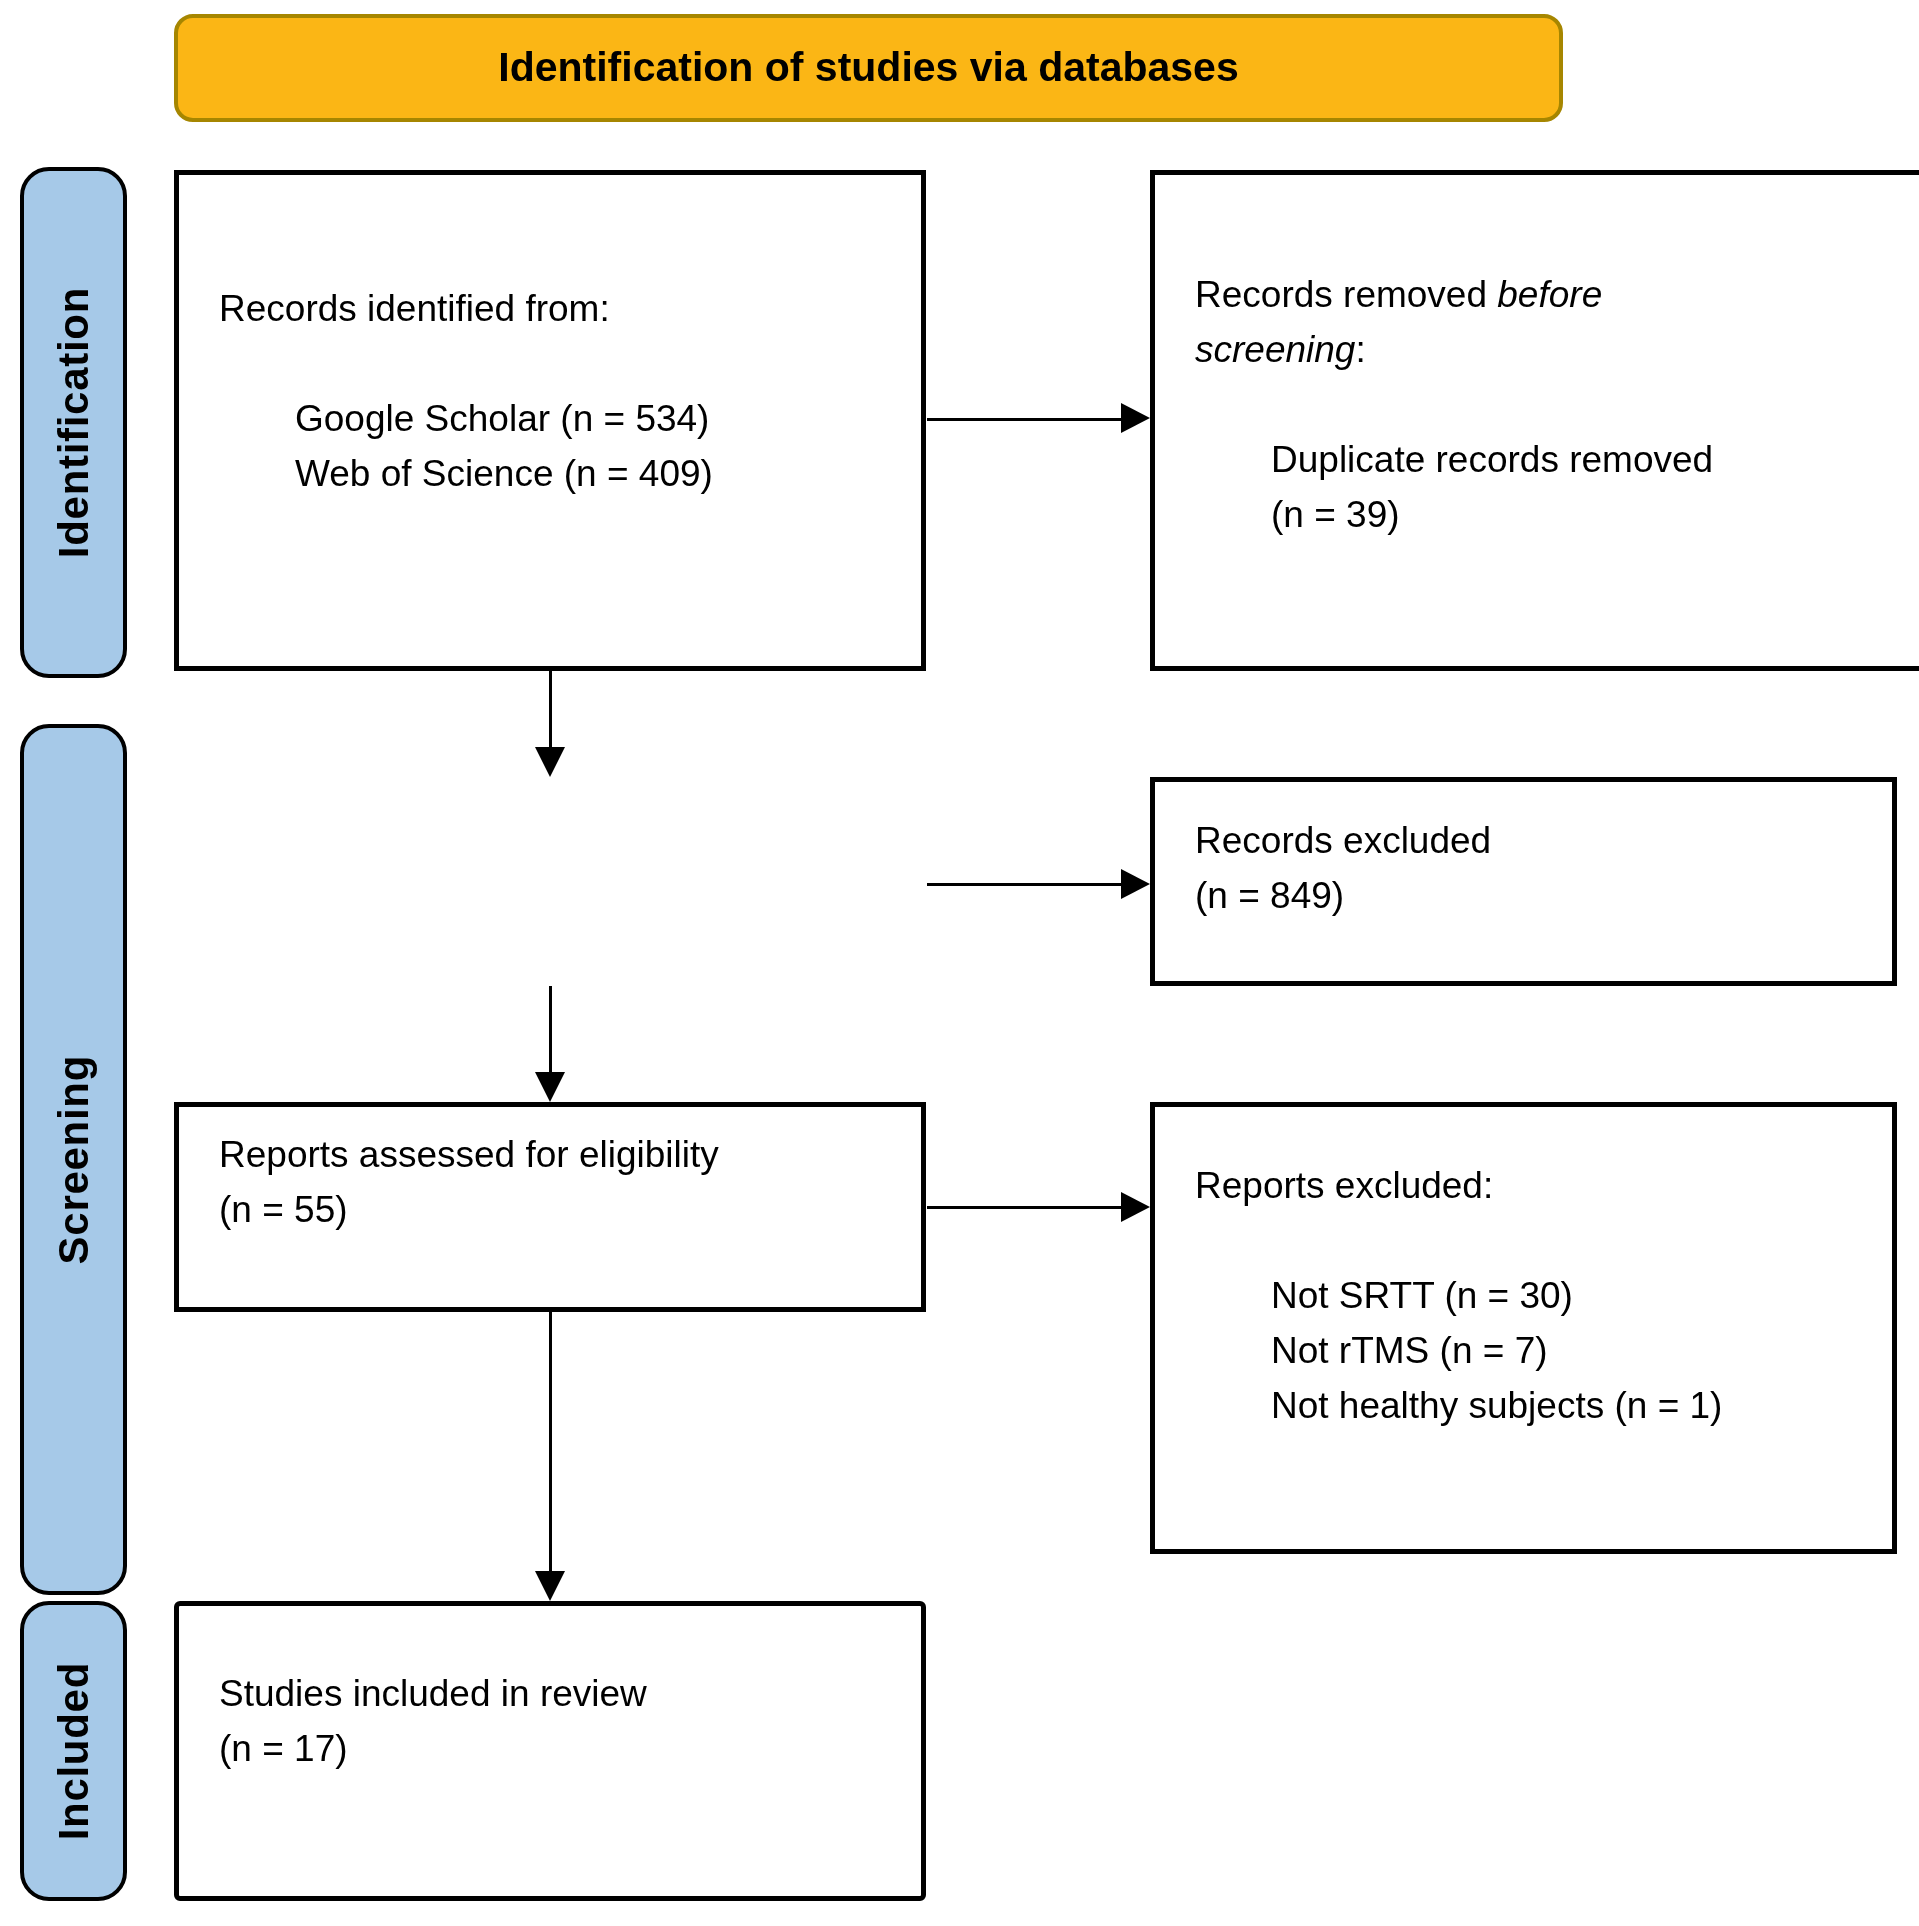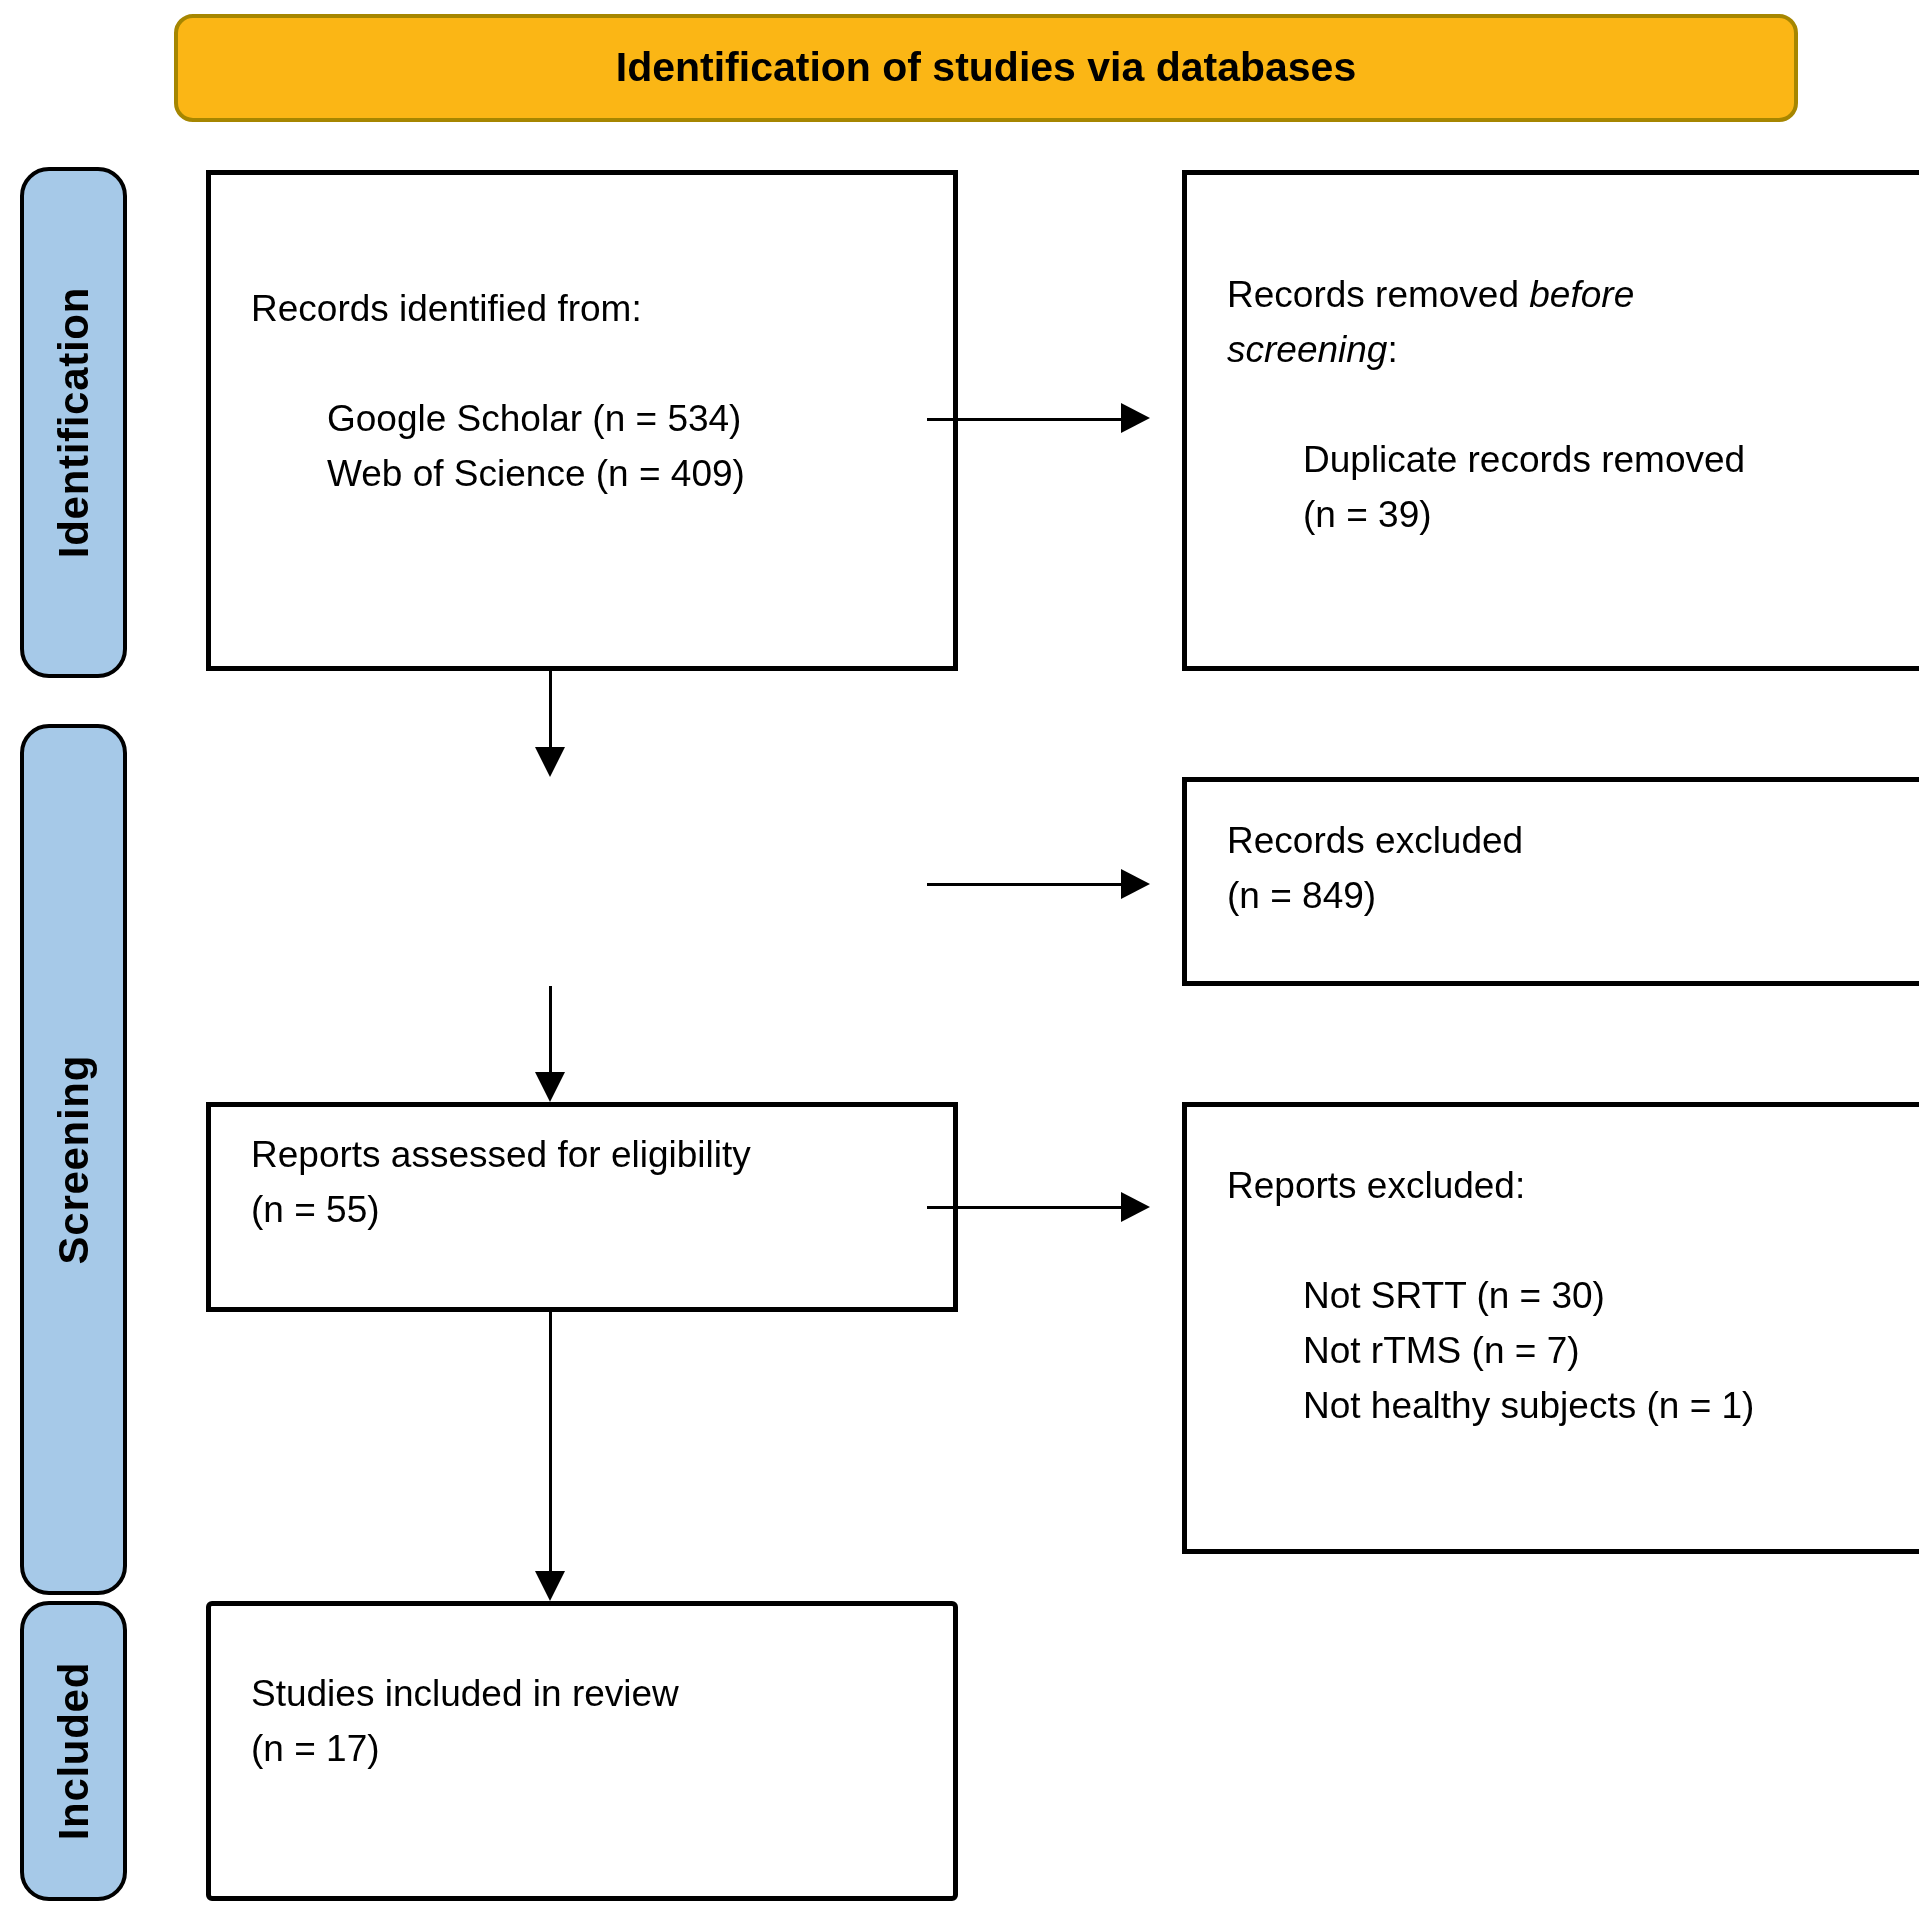--- a/index.html
+++ b/index.html
@@ -10,21 +10,21 @@
     background: #ffffff;
     font-family: "Liberation Sans", sans-serif;
     color: #000;
     overflow: hidden;
   }
 
   
   .header {
     position: absolute;
     left: 174px; top: 13.6px;
-    width: 1624px; height: 108px;
+    width: 1389px; height: 108px;
     background: var(--header-fill, #FBB615);
     border: 4.1px solid var(--header-border, #A68600);
     border-radius: 19px;
     box-sizing: border-box;
     display: flex; align-items: center; justify-content: center;
     font-size: 41px; font-weight: bold;
   }
 
   
   .stage {
@@ -50,21 +50,20 @@
   
   .box {
     position: absolute;
     background: #ffffff;
     border: 5.5px solid var(--box-border, #000000);
     box-sizing: border-box;
     font-size: 37px;
     line-height: 55px;
     padding-left: 40px;
     padding-right: 19px;
-    margin-left: 32px;
   }
   .box .line { white-space: nowrap; }
   .box .line.indent { padding-left: 76px; }
   .box .line.blank { height: 55px; }
   .box .italic { font-style: italic; }
 
   .box-records-identified { left: 174px;  top: 170px;  width: 752px; height: 501px; padding-top: 106px; }
   .box-records-removed    { left: 1150px; top: 170px;  width: 861px; height: 501px; padding-top: 92px; }
   .box-records-screened   { left: 174px;  top: 777px; width: 752px; height: 209px; padding-top: 40px; }
   .box-records-excluded   { left: 1150px; top: 777px; width: 747px; height: 209px; padding-top: 31px; }

